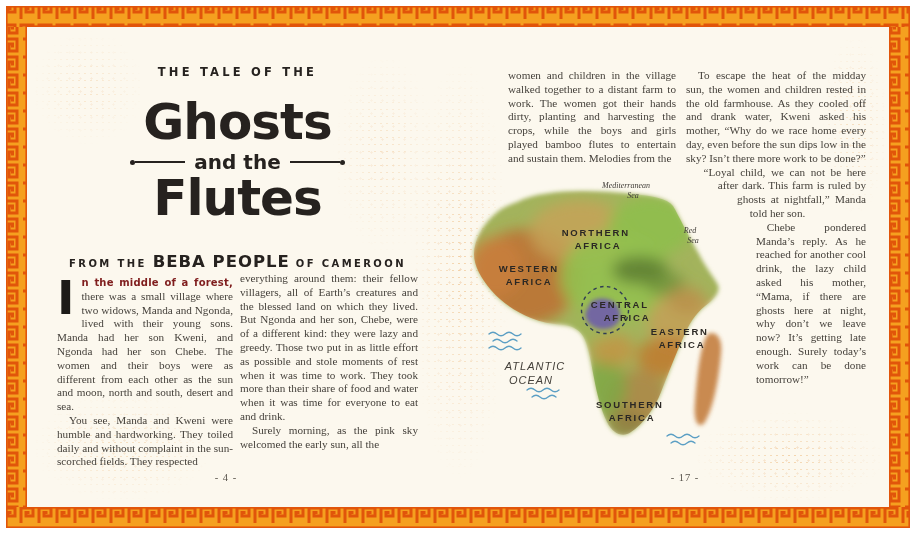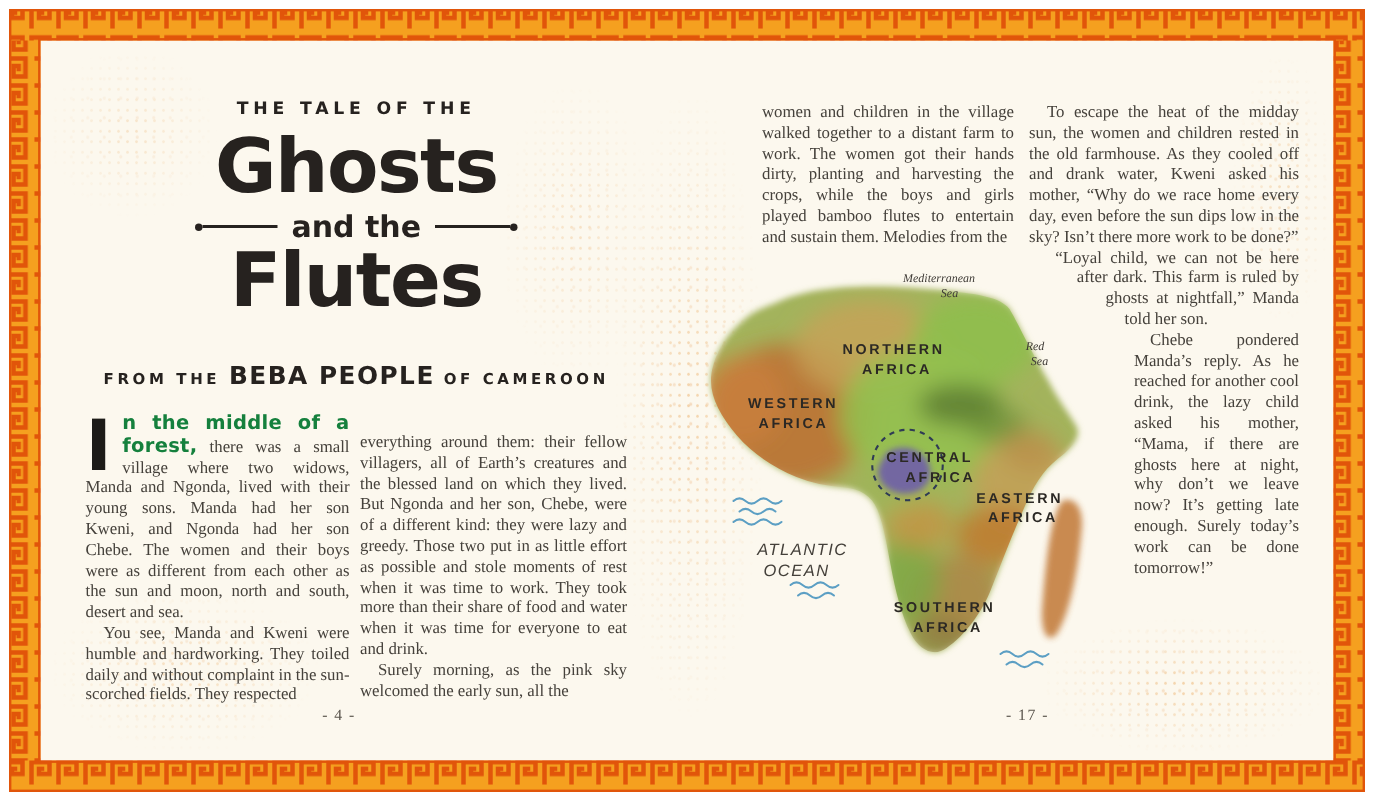--- a/index.html
+++ b/index.html
@@ -14,41 +14,41 @@
     background-size:6px 7px, 11px 13px;
     background-position:0 0, 3px 5px;
     -webkit-mask-image:radial-gradient(closest-side, rgba(0,0,0,1), rgba(0,0,0,0) 96%);
     mask-image:radial-gradient(closest-side, rgba(0,0,0,1), rgba(0,0,0,0) 96%);
   }
   
   .title-block{position:absolute;left:30px;top:27px;width:415px;text-align:center;color:#26221F;}
   .kicker{margin-top:38px;font-family:"DejaVu Sans", sans-serif;font-weight:bold;
           font-size:11.5px;letter-spacing:3.2px;}
   .big-word{font-family:"DejaVu Sans", sans-serif;font-weight:bold;font-size:50px;
-            line-height:50px;letter-spacing:-1px;margin-top:7px;}
+            line-height:50px;letter-spacing:-1px;margin-top:18px;}
   .divider{display:flex;align-items:center;width:215px;margin:4px auto 0 auto;height:22px;}
   .divider .dot{width:5px;height:5px;border-radius:50%;background:#26221F;flex:0 0 auto;}
   .divider .rule{flex:1 1 auto;height:2px;background:#26221F;}
   .divider .conn{flex:0 0 auto;padding:0 9px;font-family:"DejaVu Sans", sans-serif;
                  font-weight:600;font-size:20px;}
   .big-word.second{margin-top:0;}
   .byline{margin-top:29px;font-family:"DejaVu Sans", sans-serif;font-weight:bold;color:#26221F;}
   .byline .small{font-size:10px;letter-spacing:2.4px;}
   .byline .people{font-size:16.5px;letter-spacing:1px;}
   
   .bodycol{position:absolute;font-size:11.2px;line-height:13.8px;color:#45413B;
            text-align:justify;hyphens:auto;-webkit-hyphens:auto;}
   .bodycol p{margin:0;}
   .bodycol p.indent{text-indent:12px;}
   .dropcap{float:left;font-family:"DejaVu Sans", sans-serif;font-weight:bold;
            font-size:47px;line-height:40px;margin:2px 7px 0 0;color:#1D1B18;}
-  .lead{font-family:"DejaVu Sans", sans-serif;font-weight:bold;font-size:13px;
-        letter-spacing:0.2px;color:#15803d;}
+  .lead{font-family:"DejaVu Sans", sans-serif;font-weight:bold;font-size:10px;
+        letter-spacing:0.2px;color:#7f1d1d;}
   .col-l1{left:57px;top:276px;width:176px;}
-  .col-l2{left:240px;top:289px;width:178px;}
+  .col-l2{left:240px;top:272px;width:178px;}
   .col-r1{left:508px;top:69px;width:168px;}
   .col-r2{left:686px;top:69px;width:180px;}
   .map-wrap-shape{float:left;width:70px;height:390px;
     shape-outside:polygon(0px 112px, 42px 134px, 64px 158px, 68px 200px, 66px 326px,
                           54px 348px, 32px 366px, 0px 384px);
     shape-margin:4px;}
   .pageno{position:absolute;top:472px;width:110px;text-align:center;
           font-size:10.5px;letter-spacing:1px;color:#5A554D;}
   .pageno.left{left:171px;} .pageno.right{left:630px;}
   

